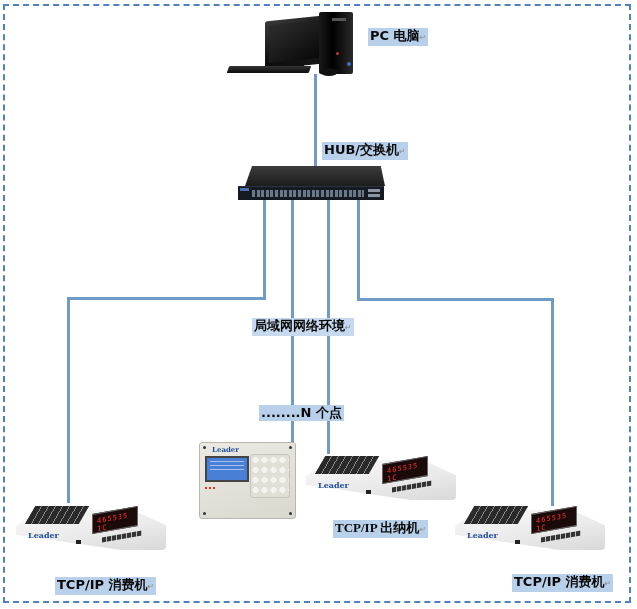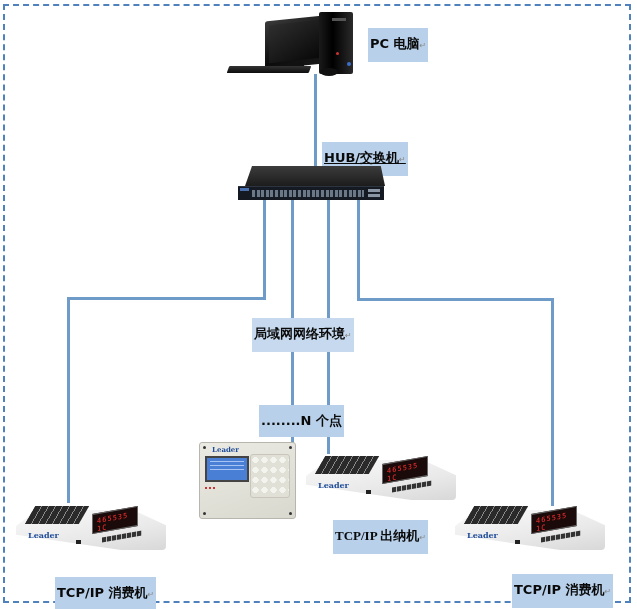--- a/index.html
+++ b/index.html
@@ -2,21 +2,21 @@
 <html><head>
 <meta charset="utf-8">
 <style>
   html, body { margin:0; padding:0; background:#ffffff; }
   body { width:637px; height:609px; position:relative; overflow:hidden;
          font-family:"DejaVu Sans", "Liberation Sans", sans-serif; }
   .frame { position:absolute; left:3px; top:4px; width:628px; height:599px;
            border:2px dashed #4f81bd; box-sizing:border-box; }
   .wire { position:absolute; background:#6f9bc8; }
   .label { position:absolute; background:#b8d0ea; color:#0a0a0a; font-weight:bold;
-           font-size:13px; line-height:16px; padding:8px 2px; white-space:nowrap; }
+           font-size:13px; line-height:16px; padding:0 2px; white-space:nowrap; }
   .label .mark { color:#888; font-size:8px; font-weight:normal; }
   .dev { position:absolute; }
   
   .pc-monitor { position:absolute; left:265px; top:18px; width:68px; height:48px;
                 background:linear-gradient(160deg,#3a3a3a,#0c0c0c 60%,#1a1a1a); border-radius:2px;
                 transform:skewY(-6deg); }
   .pc-screen { position:absolute; left:4px; top:4px; right:4px; bottom:6px;
                background:linear-gradient(150deg,#2e2e2e,#050505); }
   .pc-stand { position:absolute; left:290px; top:62px; width:14px; height:6px; background:#111; }
   .pc-tower { position:absolute; left:319px; top:12px; width:34px; height:62px;
@@ -95,21 +95,21 @@
       <div class="led"></div>
       <div class="btn"></div>
     </div>
   <div class="pc-keyboard"></div>
   <div class="pc-mouse"></div>
 </div>
 <div class="label" style="left:368px;top:28px;">
   <span>PC 电脑</span><span class="mark">↵</span>
 </div>
 
-<div class="label" style="left:322px;top:142px;text-decoration:underline;">
+<div class="label" style="left:322px;top:142px;">
   <span>HUB/交换机</span><span class="mark">↵</span>
 </div>
 <div class="dev" style="left:0;top:0;">
   <div class="sw-top"></div>
   <div class="sw-front">
     <div class="logo"></div>
       <div class="ports"></div>
       <div class="sfp"></div>
   </div>
 </div>

